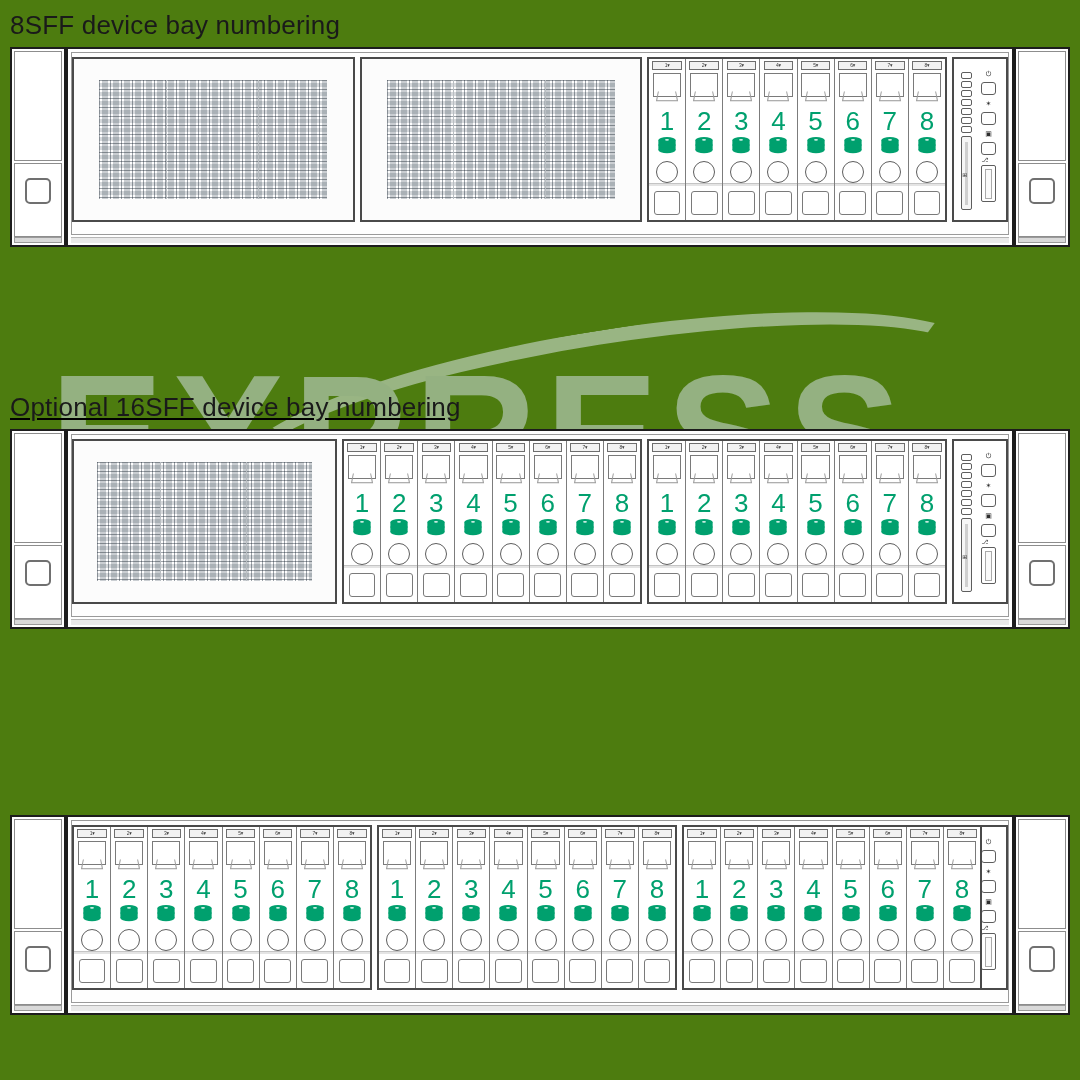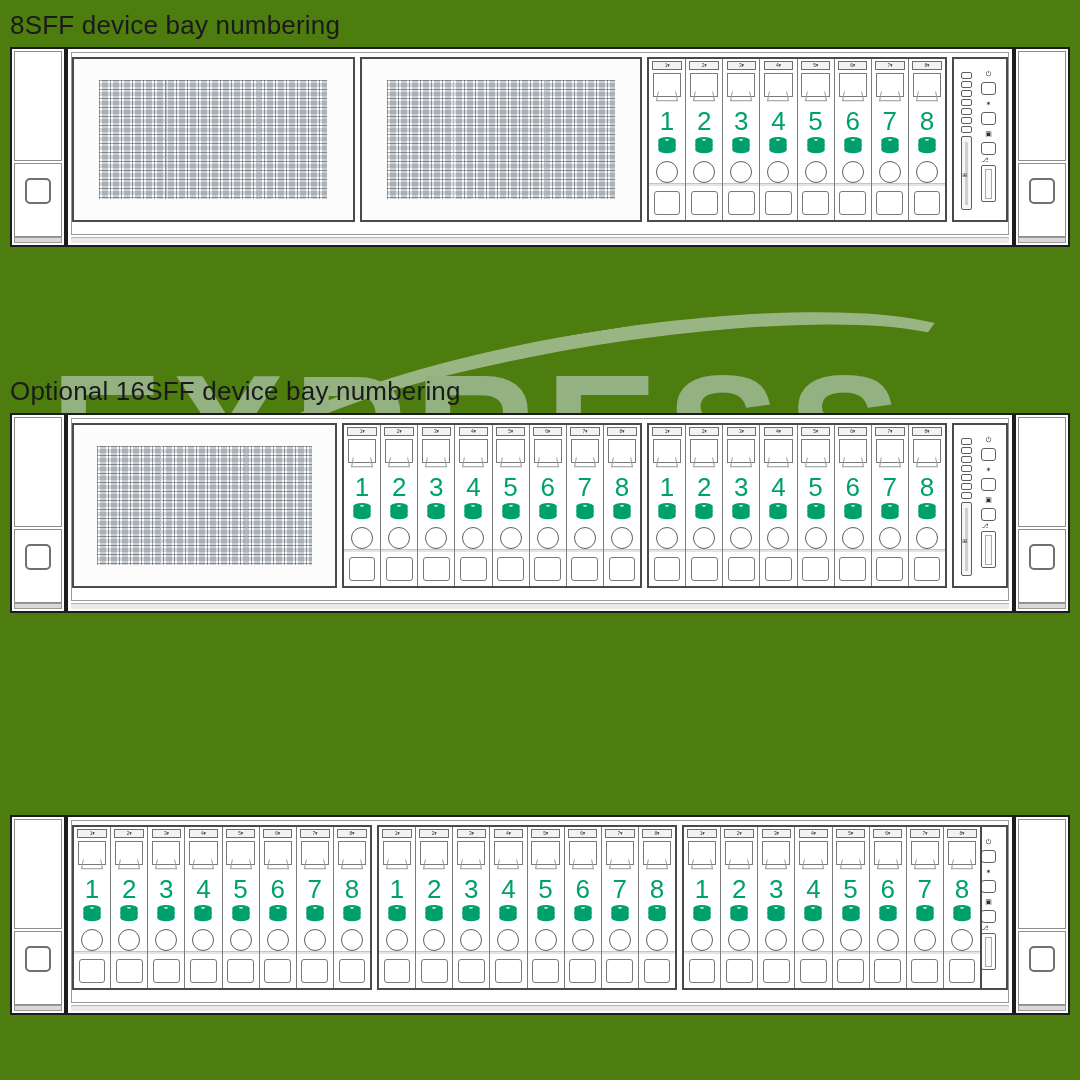--- a/index.html
+++ b/index.html
@@ -400,21 +400,21 @@
                   <div class="bay-circle"></div>
                   <div class="bay-rule"></div>
                   <div class="bay-box"></div>
                 </div>
               </div>
             </div>
             <div class="chassis-foot"></div>
           </div>
         </div>
       </div>
-      <div class="section" style="top: 376px;">
+      <div class="section" style="top: 392px; text-decoration: underline;">
         <div class="sec-title">Optional 16SFF device bay numbering</div>
         <div class="chassis">
           <div class="ear left">
             <div class="ear-upper"></div>
             <div class="ear-lower">
               <div class="ear-btn"></div>
             </div>
             <div class="ear-base"></div>
           </div>
           <div class="ear right">

